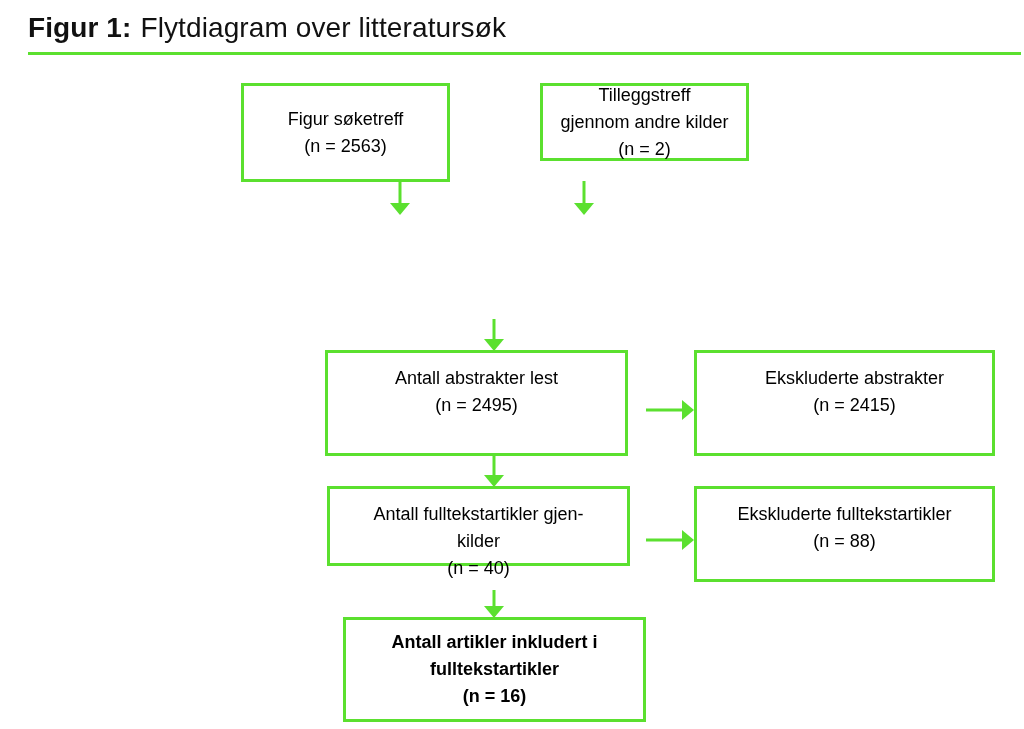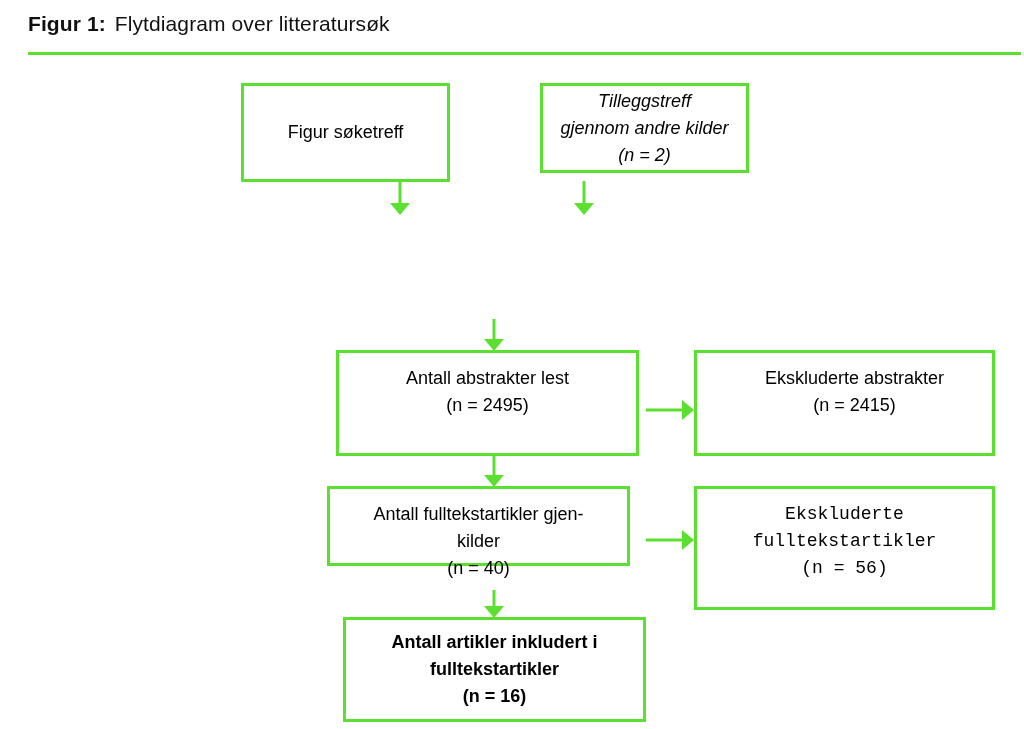--- a/index.html
+++ b/index.html
@@ -10,21 +10,21 @@
     height: 729px;
     background: var(--paper);
     font-family: "Liberation Sans", sans-serif;
     color: var(--ink);
     overflow: hidden;
   }
   .fig-title {
     position: absolute;
     left: 28px;
     top: 12px;
-    font-size: 21px;
+    font-size: 28px;
     letter-spacing: 0.1px;
     white-space: nowrap;
   }
   .fig-title .label { font-weight: bold; margin-right: 9px; }
   .title-rule {
     position: absolute;
     left: 28px;
     top: 52px;
     width: 993px;
     height: 3px;
@@ -91,48 +91,49 @@
       <polygon points="682,400 682,420 694,410"></polygon>
     </g>
     <g>
       <line x1="646" y1="540" x2="682" y2="540"></line>
       <polygon points="682,530 682,550 694,540"></polygon>
     </g>
   </svg>
 
   <div class="box v-center" style="left:241px; top:83px; width:209px; height:99px;">
     <div>Figur søketreff</div>
+    <div>(n = 2563)</div>
   </div>
 
-  <div class="box v-center" style="left:540px; top:83px; width:209px; height:90px;font-style:italic;">
+  <div class="box v-center" style="left:540px; top:83px; width:209px; height:78px;">
     <div>Tilleggstreff</div>
     <div>gjennom andre kilder</div>
     <div>(n = 2)</div>
   </div>
 
 
-  <div class="box v-top" style="left:336px; top:350px; width:303px; height:106px;">
+  <div class="box v-top" style="left:325px; top:350px; width:303px; height:106px;">
     <div>Antall abstrakter lest</div>
     <div>(n = 2495)</div>
   </div>
 
   <div class="box v-top" style="left:694px; top:350px; width:301px; height:106px;padding-left:20px;">
     <div>Ekskluderte abstrakter</div>
     <div>(n = 2415)</div>
   </div>
 
   <div class="box v-top" style="left:327px; top:486px; width:303px; height:80px;">
     <div>Antall fulltekstartikler gjen-</div>
     <div>kilder</div>
     <div>(n = 40)</div>
   </div>
 
-  <div class="box v-top" style="left:694px; top:486px; width:301px; height:124px;font-family:Liberation Mono, monospace;">
+  <div class="box v-top" style="left:694px; top:486px; width:301px; height:96px;">
     <div>Ekskluderte fulltekstartikler</div>
-    <div>(n = 56)</div>
+    <div>(n = 88)</div>
   </div>
 
   <div class="box v-center" style="left:343px; top:617px; width:303px; height:105px;font-weight:bold;">
     <div>Antall artikler inkludert i</div>
     <div>fulltekstartikler</div>
     <div>(n = 16)</div>
   </div>
 
 </div>
 

